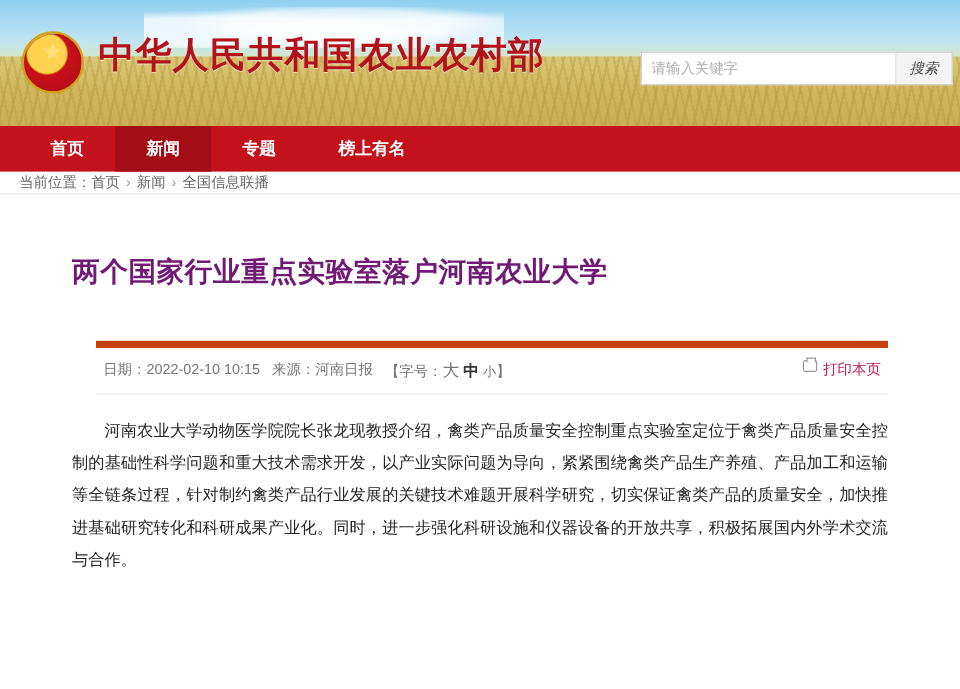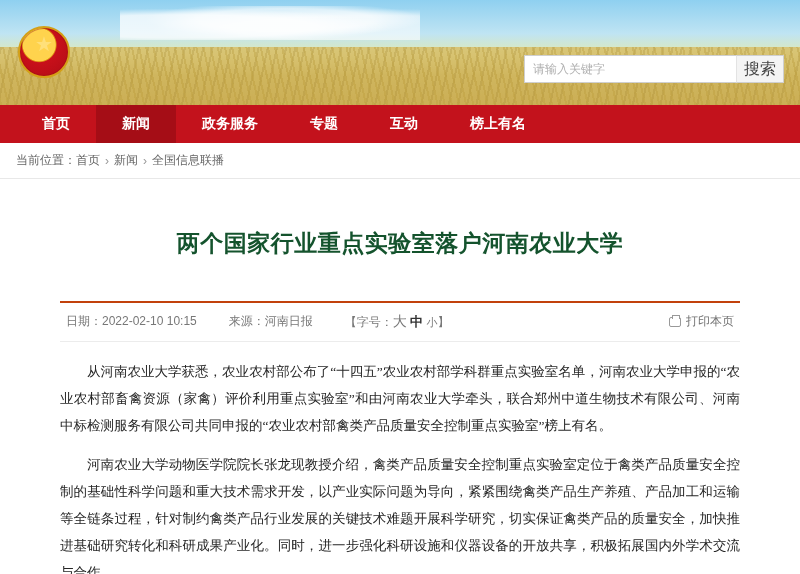--- a/index.html
+++ b/index.html
@@ -56,87 +56,88 @@
     font-family: "Liberation Serif", serif;
     font-size: 30px; font-weight: bold; color: #b4121b;
     letter-spacing: 1px; line-height: 1.1;
     text-shadow: 0 1px 0 rgba(255,255,255,.5);
   }
   .title-en {
     margin-top: 4px;
     font-size: 10px; color: #a8121a; letter-spacing: .2px;
   }
   .search-wrap {
-    position: absolute; right: 16px; top: 55px;
-    display: flex; height: 16px;
+    position: absolute; right: 6px; top: 55px;
+    display: flex; height: 16px; align-items: flex-end;
   }
   .search-input {
     width: 212px; height: 28px;
     border: 1px solid #cfcfcf; border-right: none;
     background: #fff; padding: 0 8px;
     font-size: 12px; color: #333; outline: none;
   }
   .search-input::placeholder { color: #b0b0b0; }
   .search-btn {
     width: 48px; height: 28px;
     border: 1px solid #cfcfcf; border-left: 1px solid #e3e3e3;
-    background: #f4f4f4; color: #444; font-size: 16px;
+    background: #f4f4f4; color: #444; font-size: 12px;
     cursor: pointer;
+    font-style: italic;
   }
 
   
   .nav {
     height: 38px;
     background: #c3121c;
     display: flex; align-items: stretch;
     padding-left: 16px;
   }
   .nav-item {
     display: flex; align-items: center; justify-content: center;
     color: #fff; font-size: 14px; font-weight: bold;
     padding: 0 26px; cursor: pointer; white-space: nowrap;
   }
   .nav-item.active { background: #a50d16; }
 
   
   .crumb-bar {
-    height: 36px; display: flex; align-items: center;
+    height: 19px; display: flex; align-items: center;
     padding: 0 0 0 16px;
     font-size: 12px; color: #666;
     border-bottom: 1px solid #e8e8e8;
   }
   .crumb-bar a { color: #666; text-decoration: none; }
   .crumb-sep { margin: 0 5px; color: #999; }
 
   
   .article {
     padding: 0 60px;
   }
   .art-title {
-    text-align: center;
+    text-align: left;
     font-family: "Liberation Serif", serif;
-    font-size: 23px; font-weight: bold; color: #14532d;
+    font-size: 23px; font-weight: bold; color: #701a75;
     padding: 34px 0 26px;
     letter-spacing: .5px;
   }
   .meta-bar {
     display: flex; align-items: center;
-    gap: 32px;
-    border-top: 2px solid #c2410c;
+    gap: 10px;
+    border-top: 6px solid #c2410c;
     border-bottom: 1px solid #ececec;
     padding: 10px 6px;
-    font-size: 12px; color: #777;
+    font-size: 12px; color: #777; margin-left: 20px;
   }
   .meta-item { white-space: nowrap; }
   .meta-spacer { flex: 1; }
   .fs-group { white-space: nowrap; }
   .fs-big { font-size: 14px; color: #777; cursor: pointer; }
   .fs-mid { font-size: 13px; color: #333; font-weight: bold; cursor: pointer; }
   .fs-small { font-size: 11px; color: #777; cursor: pointer; }
-  .print { display: flex; align-items: center; gap: 5px; color: #737373; cursor: pointer; }
+  .print { display: flex; gap: 5px; color: #be185d; cursor: pointer; }
   .print-icon {
     display: inline-block; width: 12px; height: 10px;
     border: 1px solid #999; border-radius: 2px;
     position: relative; background: #fff;
   }
   .print-icon::before {
     content: ""; position: absolute; left: 2px; top: -3px;
     width: 6px; height: 3px; border: 1px solid #999; border-bottom: none; background: #fff;
   }
   .body-text {
@@ -150,34 +151,33 @@
 </head>
 <body>
 
 <div class="banner">
   <div class="clouds"></div>
   <div class="wheat"></div>
 
   <div class="emblem"></div>
 
   <div class="title-block">
+    <div class="title-cn">中华人民共和国农业农村部</div>
   </div>
 
   <div class="search-wrap">
     <input class="search-input" type="text" placeholder="请输入关键字" style="">
     <button class="search-btn">搜索</button>
   </div>
 </div>
 
 <div class="nav">
   <div class="nav-item">首页</div>
   <div class="nav-item active">新闻</div>
-  <div class="nav-item">政务服务</div>
   <div class="nav-item">专题</div>
-  <div class="nav-item">互动</div>
   <div class="nav-item">榜上有名</div>
 </div>
 
 <div class="crumb-bar">
   <span>当前位置：</span>
   <a href="#">首页</a>
   <span class="crumb-sep">›</span>
   <a href="#">新闻</a>
   <span class="crumb-sep">›</span>
   <a href="#">全国信息联播</a>
@@ -200,17 +200,16 @@
       <span class="fs-small">小</span><span>】</span>
     </span>
     <span class="meta-spacer"></span>
     <span class="print">
       <span class="print-icon"></span>
       <span>打印本页</span>
     </span>
   </div>
 
   <div class="body-text">
-    <p>从河南农业大学获悉，农业农村部公布了“十四五”农业农村部学科群重点实验室名单，河南农业大学申报的“农业农村部畜禽资源（家禽）评价利用重点实验室”和由河南农业大学牵头，联合郑州中道生物技术有限公司、河南中标检测服务有限公司共同申报的“农业农村部禽类产品质量安全控制重点实验室”榜上有名。</p>
     <p>河南农业大学动物医学院院长张龙现教授介绍，禽类产品质量安全控制重点实验室定位于禽类产品质量安全控制的基础性科学问题和重大技术需求开发，以产业实际问题为导向，紧紧围绕禽类产品生产养殖、产品加工和运输等全链条过程，针对制约禽类产品行业发展的关键技术难题开展科学研究，切实保证禽类产品的质量安全，加快推进基础研究转化和科研成果产业化。同时，进一步强化科研设施和仪器设备的开放共享，积极拓展国内外学术交流与合作。</p>
 
   </div>
 </div>
 
 </body></html>

